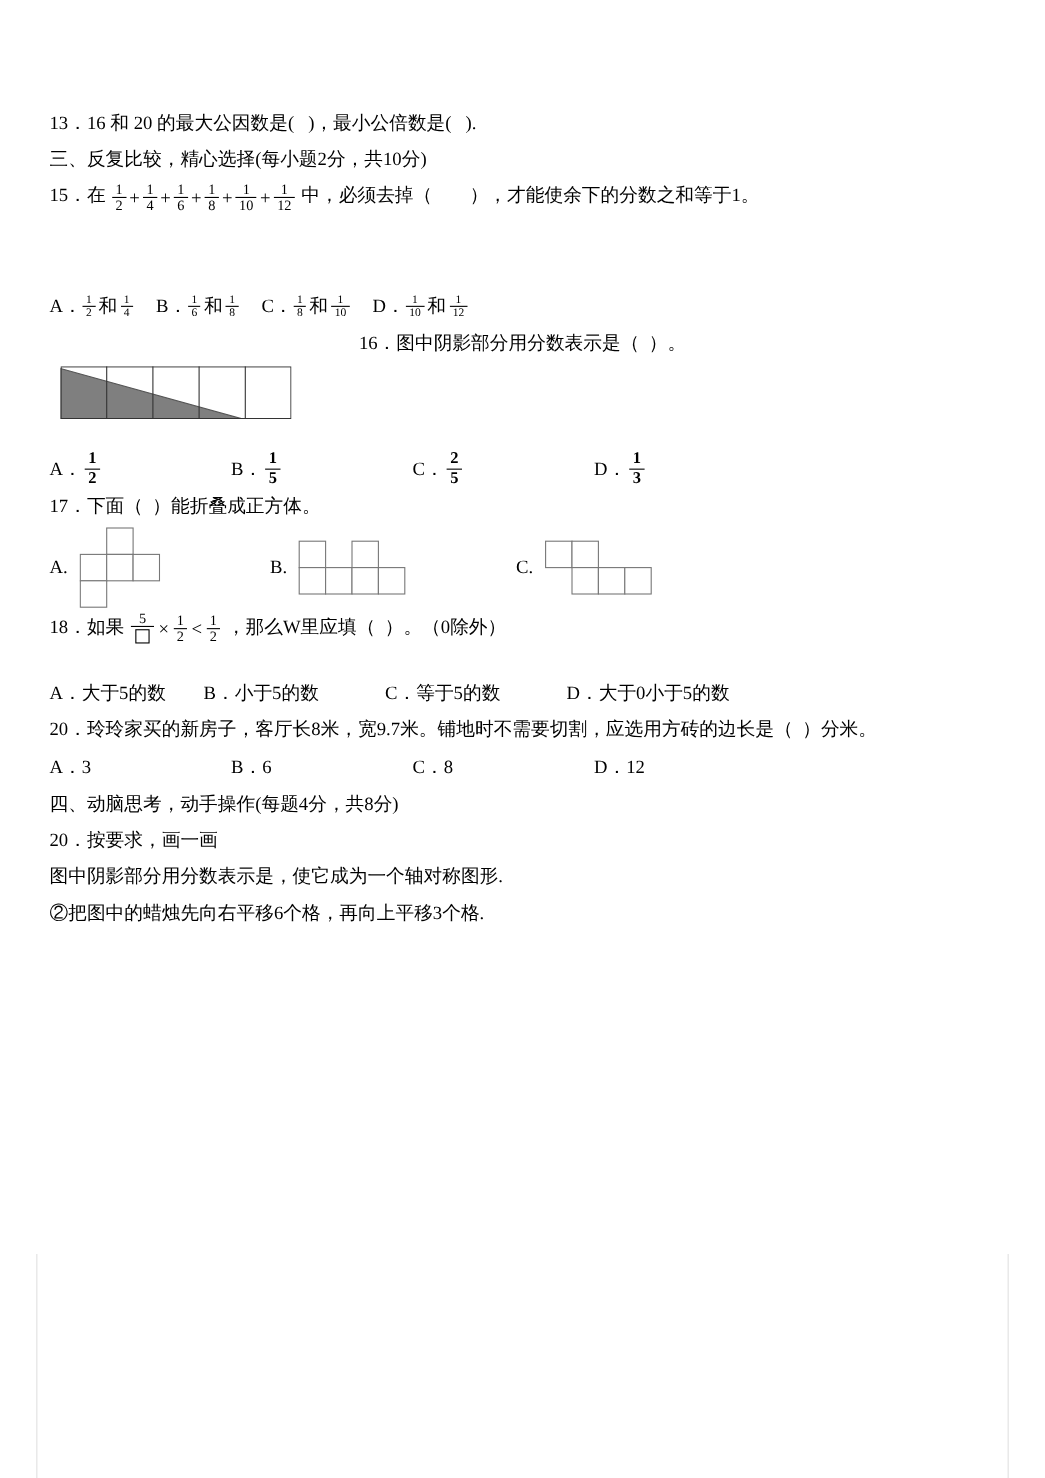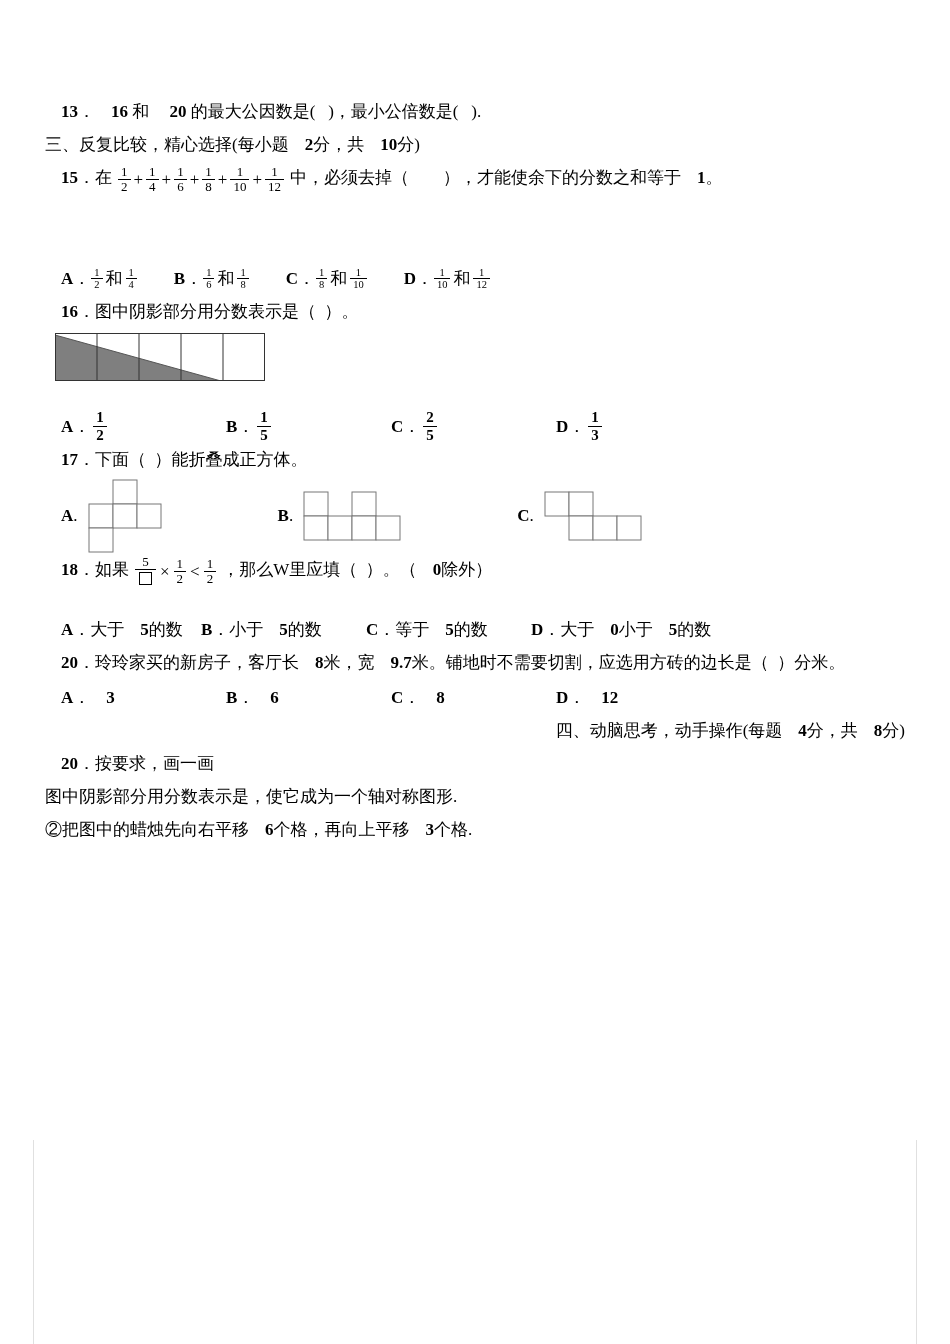--- a/index.html
+++ b/index.html
@@ -6,35 +6,35 @@
   body{
     width:950px;height:1344px;
     background:#ffffff;color:#000000;
     font-family:"Liberation Serif","DejaVu Serif",serif;
     font-size:17px;
     position:relative;overflow:hidden;
   }
   .page{padding:95px 45px 0 45px;}
   p.q{margin:0;line-height:33px;white-space:pre-wrap;}
   .t{white-space:pre-wrap;}
-  b{font-weight:700;margin-left:16px;}
+  b{font-weight:400;}
 
   
   .m-q15line{margin-top:14px;}
   .q15opts{margin-top:66px;}
-  .m-q16{margin-top:76px;}
+  .m-q16{margin-top:76px;text-align:center;}
   .figwrap{margin:5px 0 0 10px;line-height:0;}
   .q16opts{margin-top:28px;}
   .m-q17{margin-top:22px;}
   .q17nets{margin-top:3px;}
   .m-q18{margin-top:12px;}
   .q18opts{margin-top:24px;}
   .m-q19{margin-top:6px;}
   .q19opts{margin-top:2px;}
-  .m-sec4{margin-top:2px;text-align:right;}
+  .m-sec4{margin-top:2px;}
   .subitem{margin-top:2px;}
 
   
   .frac{display:inline-block;vertical-align:middle;text-align:center;line-height:1.1;}
   .frac .fn,.frac .fd{display:block;padding:0 3px;}
   .frac .fd{border-top:1px solid #000;}
   .frac.ex{font-size:13px;margin:0 1px;}
   .frac.sm{font-size:10.5px;margin:0 1px;}
   .frac.md{font-size:13px;margin:0 2px;}
   .op{display:inline-block;vertical-align:middle;margin:0 2px;}

